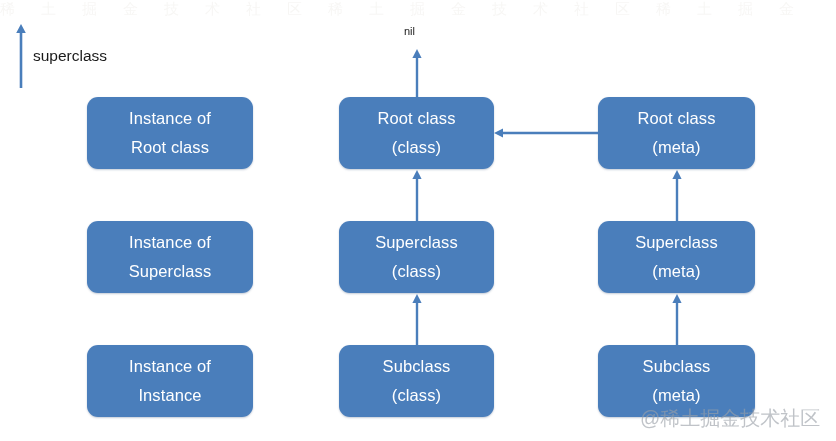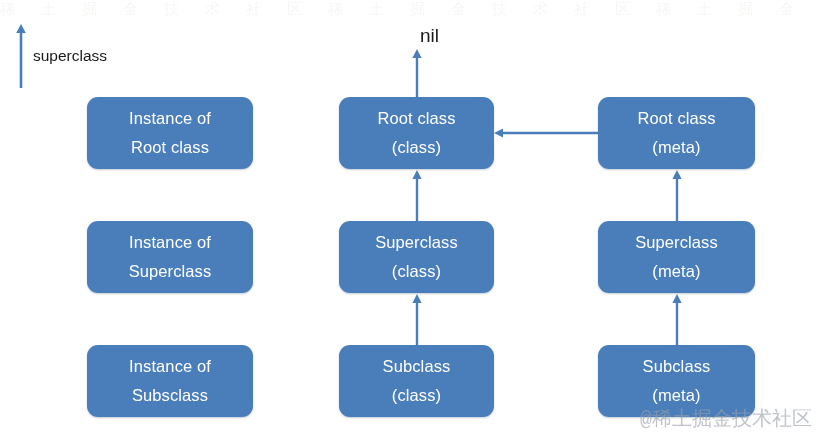--- a/index.html
+++ b/index.html
@@ -58,31 +58,30 @@
   }
   .label-plain {
     position: absolute;
     color: #1a1a1a;
     font-size: 15.5px;
     white-space: nowrap;
   }
   .nil-label {
     position: absolute;
     color: #1a1a1a;
-    font-size: 19px;
+    font-size: 11px;
     white-space: nowrap;
-    margin-left: 16px;
   }
   .watermark {
     position: absolute;
     color: #9aa0a8;
     opacity: .62;
     font-size: 20px;
     white-space: nowrap;
-    font-family: Liberation Mono, monospace;
+    font-family: Liberation Sans, sans-serif;
     pointer-events: none;
   }
 </style>
 </head>
 <body>
 
 <div id="canvas">
 
   <div class="wm-band">稀土掘金技术社区稀土掘金技术社区稀土掘金</div>
 
@@ -103,21 +102,21 @@
     <span class="l2">Root class</span>
   </div>
 
   <div class="node" style="left:87px; top:221px; width:166px; height:72px;">
     <span class="l1">Instance of</span>
     <span class="l2">Superclass</span>
   </div>
 
   <div class="node" style="left:87px; top:345px; width:166px; height:72px;">
     <span class="l1">Instance of</span>
-    <span class="l2">Subsclass</span>
+    <span class="l2">Instance</span>
   </div>
 
   <div class="node" style="left:339px; top:97px; width:155px; height:72px;">
     <span class="l1">Root class</span>
     <span class="l2">(class)</span>
   </div>
 
   <div class="node" style="left:339px; top:221px; width:155px; height:72px;">
     <span class="l1">Superclass</span>
     <span class="l2">(class)</span>

